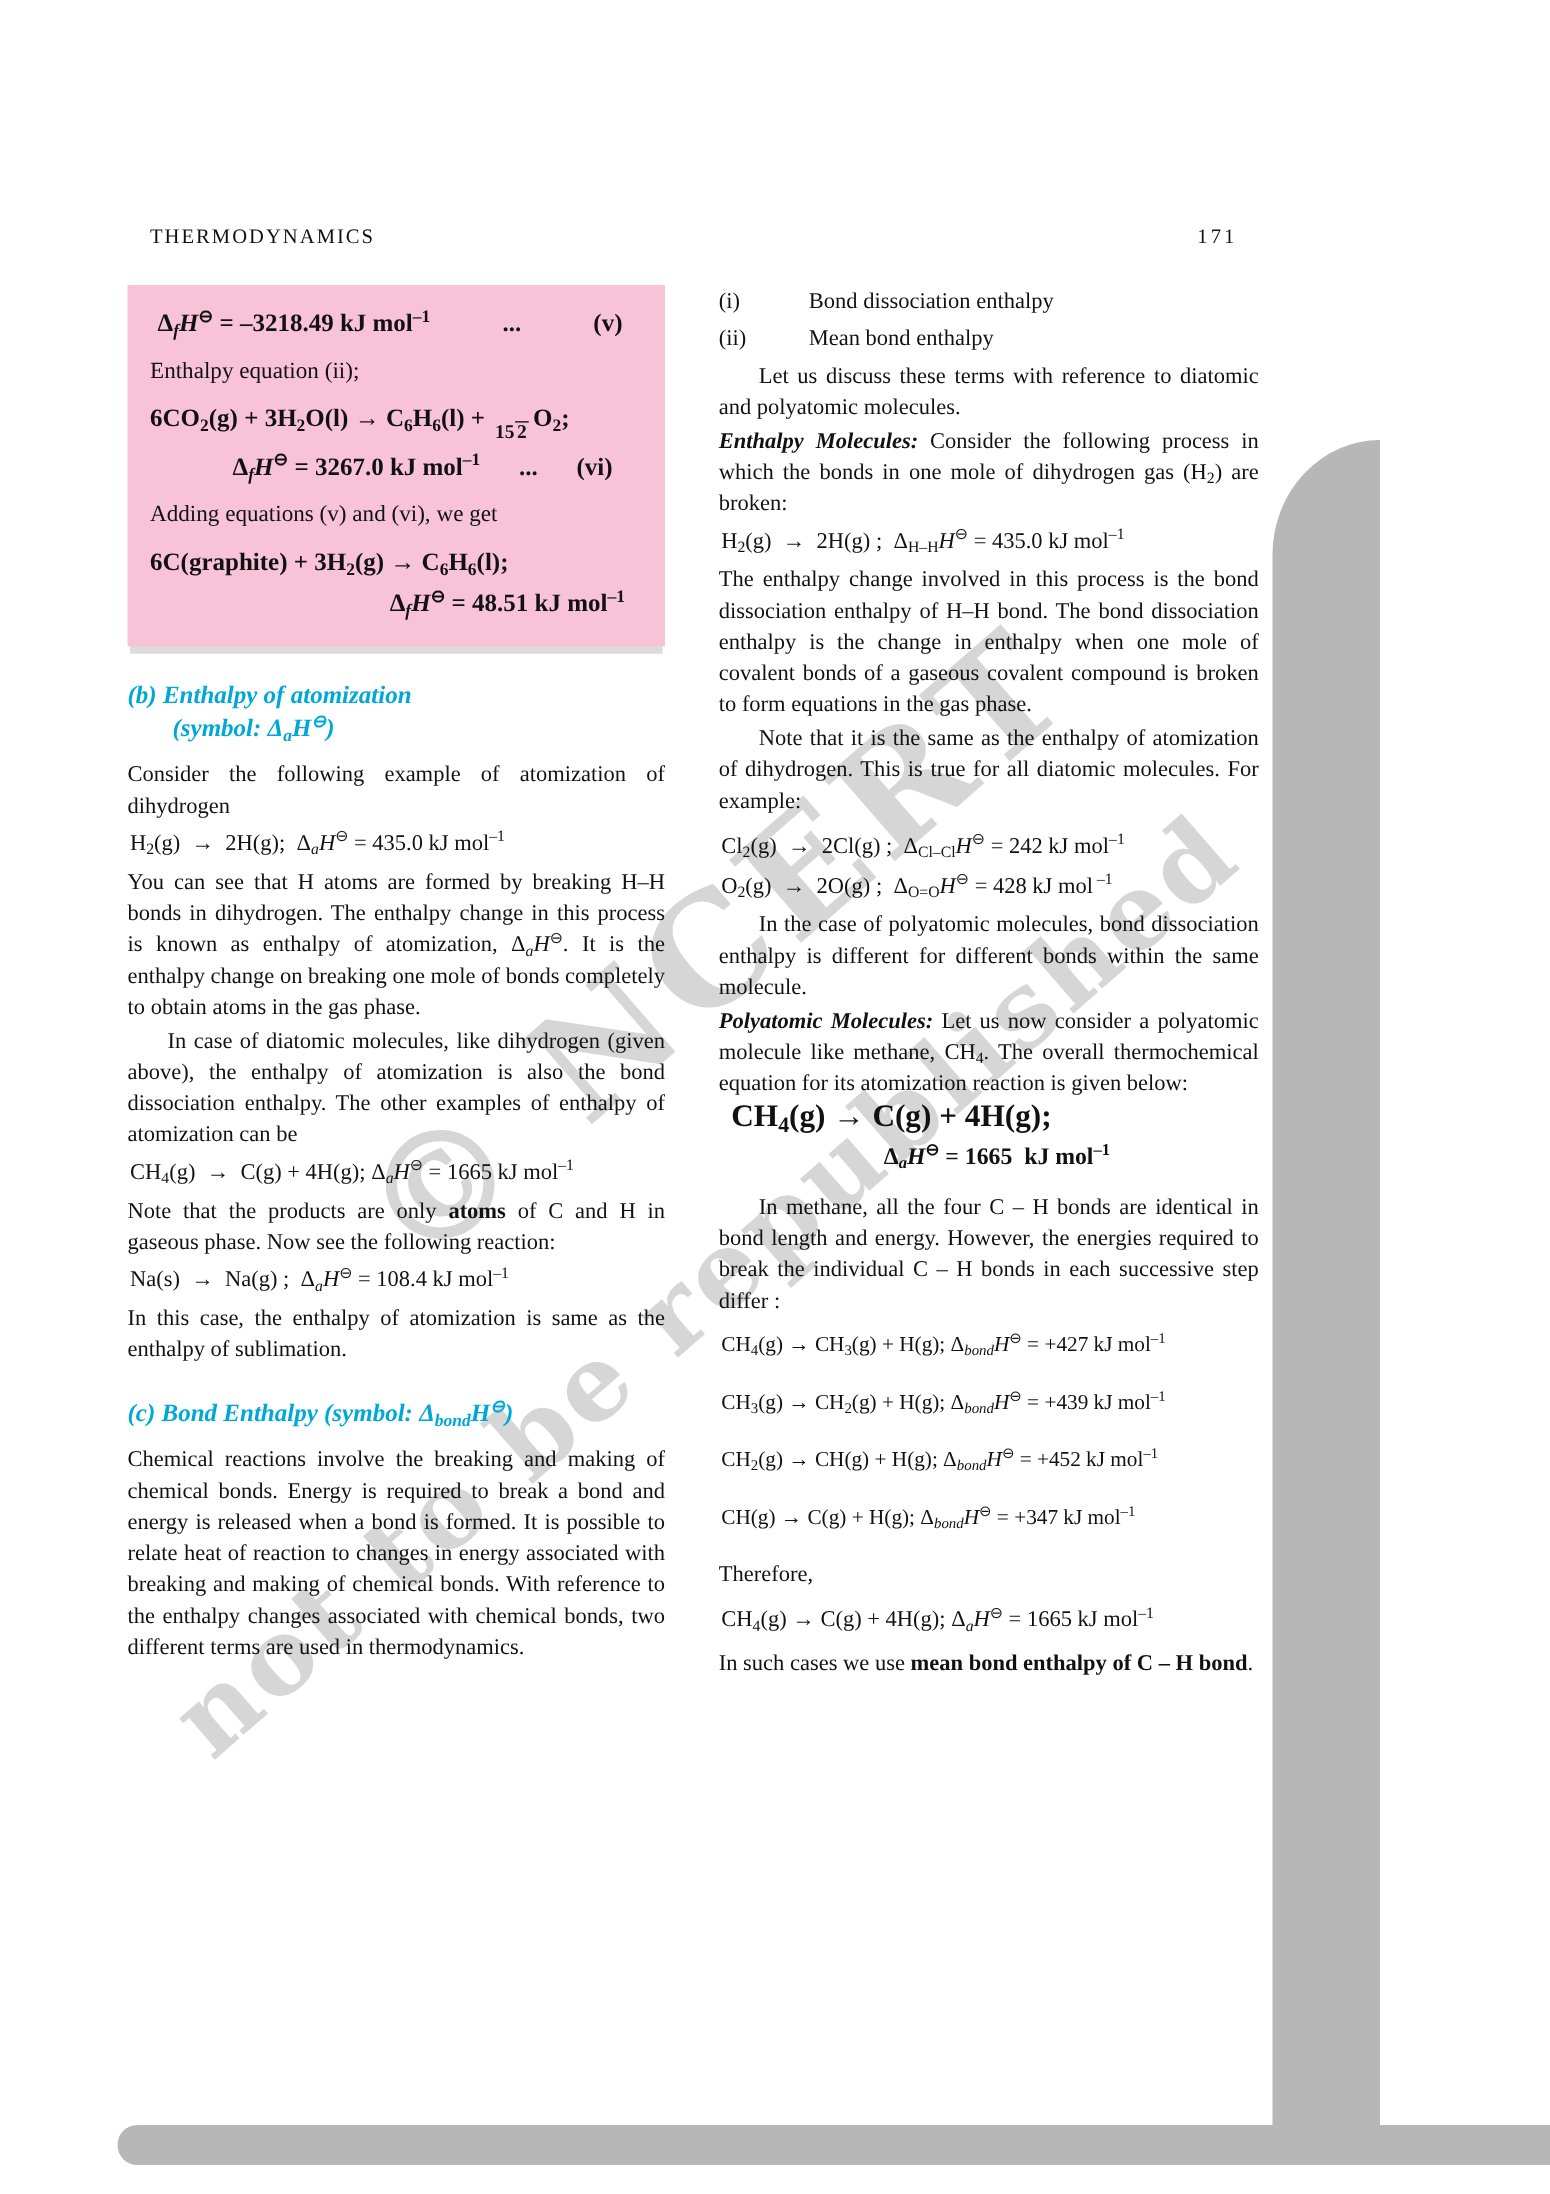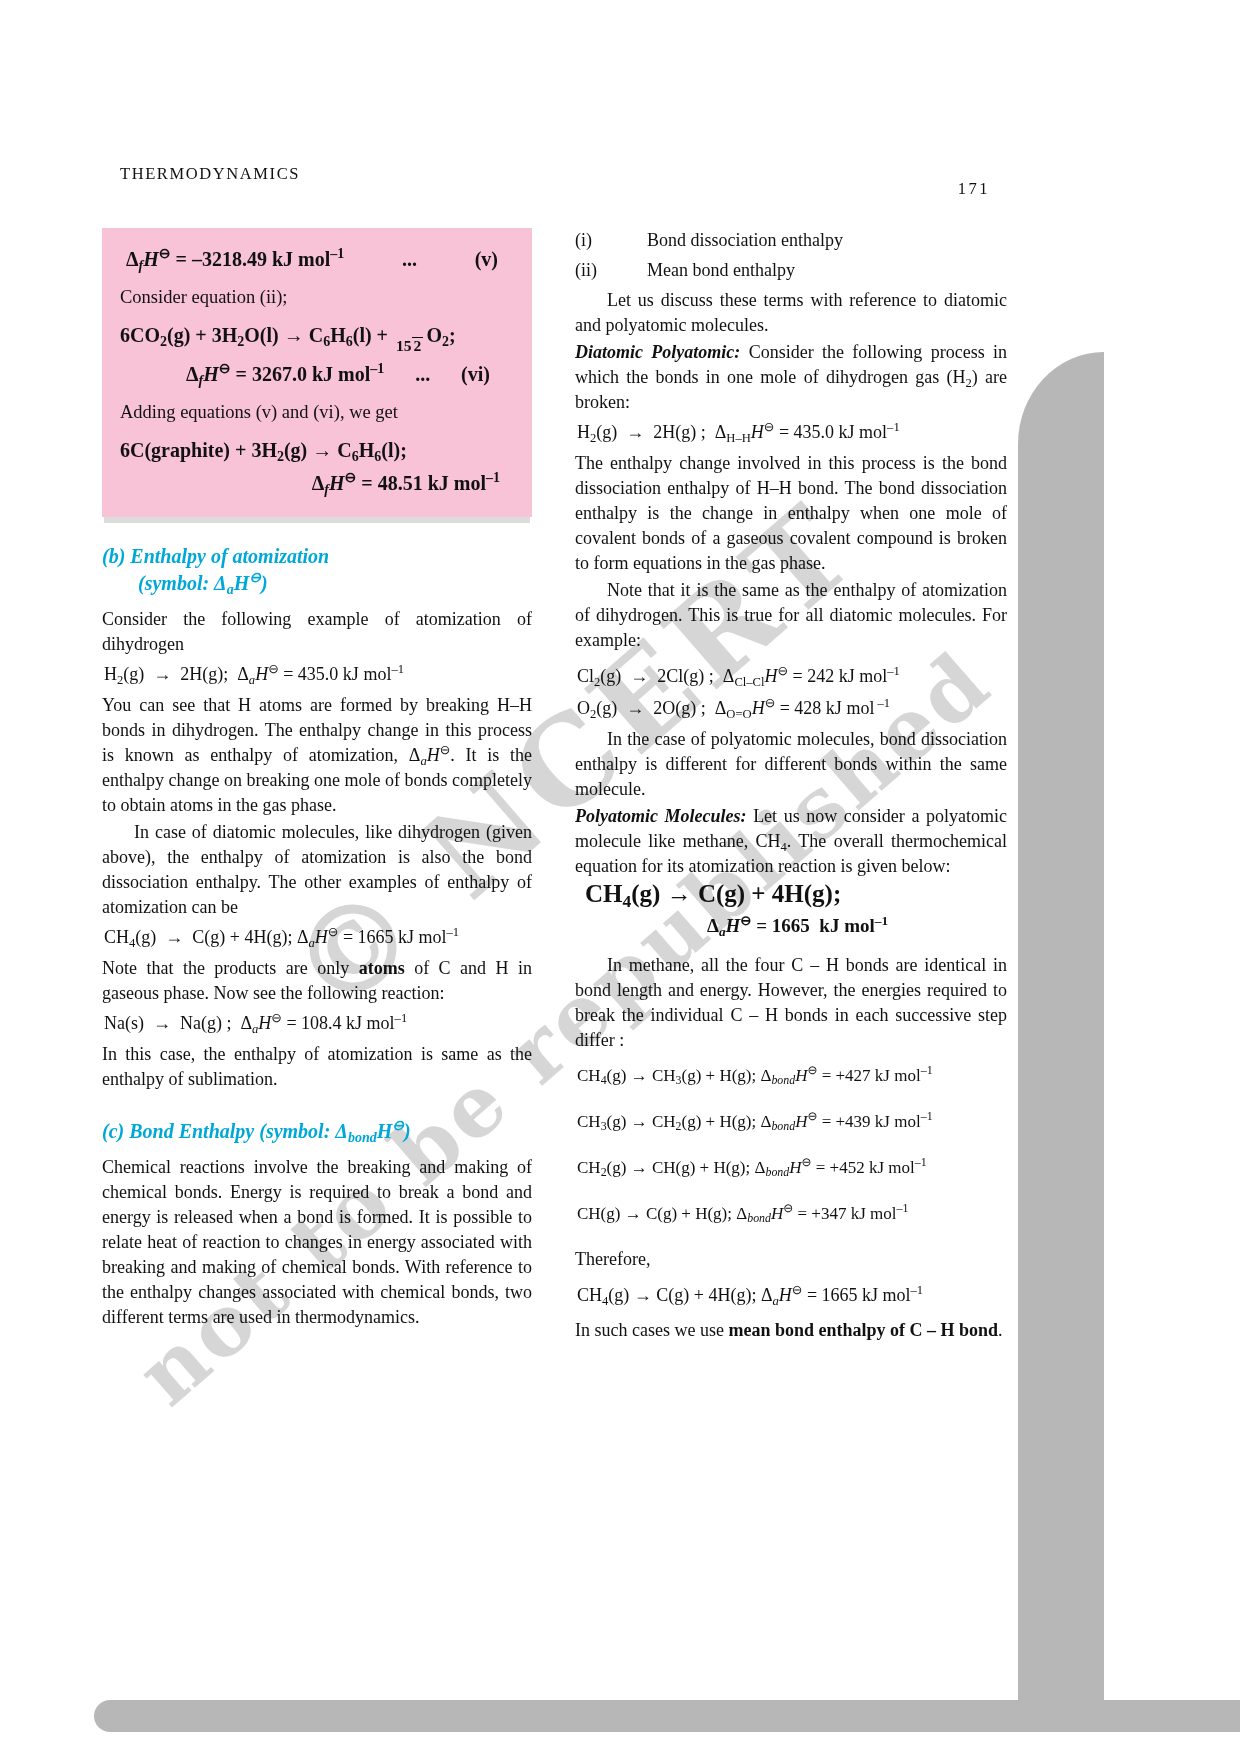--- a/index.html
+++ b/index.html
@@ -1,21 +1,21 @@
 <!DOCTYPE html>
 <html style="--pink: #f8c3d6; --heading: #00a8d8; --edge_gray: #b7b7b7; --watermark: #c9c9c9;"><head>
 <meta charset="utf-8">
 <style>
   html,body{margin:0;padding:0;}
   body{
     width:1240px;height:1755px;position:relative;background:#ffffff;
     font-family:"Liberation Serif",serif;color:#111;overflow:hidden;
   }
   
-  .runhead{position:absolute;top:164px;left:120px;font-size:16.5px;letter-spacing:1.6px;z-index:3;}
+  .runhead{position:absolute;top:179px;left:120px;font-size:16.5px;letter-spacing:1.6px;z-index:3;}
   .pageno{position:absolute;top:179px;right:250px;font-size:16.5px;letter-spacing:2.5px;z-index:3;}
 
   
   .wm{position:absolute;z-index:0;font-family:"DejaVu Serif",serif;font-weight:700;
       color:var(--watermark,#c9c9c9);opacity:.75;white-space:nowrap;transform-origin:0 0;}
   .wm1{left:262px;top:935px;font-size:120px;letter-spacing:8px;transform:rotate(-41deg);}
   .wm2{left:118px;top:1350px;font-size:84px;letter-spacing:4px;transform:rotate(-41deg);}
 
   
   .band-right{position:absolute;left:1018px;top:352px;width:86px;height:1380px;
@@ -78,21 +78,21 @@
   <div class="band-bottom"></div>
 
   <div class="col col-left">
 
     <div class="pinkbox">
       <div class="pk-eq eqrow row-v">
         <span>Δ<sub><i>f</i></sub><i>H</i><sup>⊖</sup> = –3218.49 kJ mol<sup>–1</sup></span>
         <span>...</span>
         <span>(v)</span>
       </div>
-      <p class="pk-note">Consider equation (ii);</p>
+      <p class="pk-note">Enthalpy equation (ii);</p>
       <div class="pk-eq pk-m">6CO<sub>2</sub>(g) + 3H<sub>2</sub>O(l) → C<sub>6</sub>H<sub>6</sub>(l) + <span class="frac"><span class="num">15</span><span class="den">2</span></span>O<sub>2</sub>;</div>
       <div class="pk-eq eqrow row-vi pk-s">
         <span>Δ<sub><i>f</i></sub><i>H</i><sup>⊖</sup> = 3267.0 kJ mol<sup>–1</sup></span>
         <span>...</span>
         <span>(vi)</span>
       </div>
       <p class="pk-note">Adding equations (v) and (vi), we get</p>
       <div class="pk-eq pk-m">6C(graphite) + 3H<sub>2</sub>(g) → C<sub>6</sub>H<sub>6</sub>(l);</div>
       <div class="pk-eq pk-right pk-s">Δ<sub><i>f</i></sub><i>H</i><sup>⊖</sup> = 48.51 kJ mol<sup>–1</sup></div>
     </div>
@@ -121,21 +121,21 @@
     <div class="listrow">
       <span class="listnum">(i)</span>
       <span>Bond dissociation enthalpy</span>
     </div>
     <div class="listrow">
       <span class="listnum">(ii)</span>
       <span>Mean bond enthalpy</span>
     </div>
 
     <p class="para indent">Let us discuss these terms with reference to diatomic and polyatomic molecules.</p>
-    <p class="para"><b><i>Diatomic Polyatomic:</i></b> Consider the following process in which the bonds in one mole of dihydrogen gas (H<sub>2</sub>) are broken:</p>
+    <p class="para"><b><i>Enthalpy Molecules:</i></b> Consider the following process in which the bonds in one mole of dihydrogen gas (H<sub>2</sub>) are broken:</p>
     <div class="eq">H<sub>2</sub>(g)  →  2H(g) ;  Δ<sub>H–H</sub><i>H</i><sup>⊖</sup> = 435.0 kJ mol<sup>–1</sup></div>
     <p class="para">The enthalpy change involved in this process is the bond dissociation enthalpy of H–H bond. The bond dissociation enthalpy is the change in enthalpy when one mole of covalent bonds of a gaseous covalent compound is broken to form equations in the gas phase.</p>
     <p class="para indent">Note that it is the same as the enthalpy of atomization of dihydrogen. This is true for all diatomic molecules. For example:</p>
     <div class="eq mt">Cl<sub>2</sub>(g)  →  2Cl(g) ;  Δ<sub>Cl–Cl</sub><i>H</i><sup>⊖</sup> = 242 kJ mol<sup>–1</sup></div>
     <div class="eq">O<sub>2</sub>(g)  →  2O(g) ;  Δ<sub>O=O</sub><i>H</i><sup>⊖</sup> = 428 kJ mol<sup> –1</sup></div>
     <p class="para indent">In the case of polyatomic molecules, bond dissociation enthalpy is different for different bonds within the same molecule.</p>
     <p class="para"><b><i>Polyatomic Molecules:</i></b> Let us now consider a polyatomic molecule like methane, CH<sub>4</sub>. The overall thermochemical equation for its atomization reaction is given below:</p>
     <div class="eq eq-c1">CH<sub>4</sub>(g) → C(g) + 4H(g);</div>
     <div class="eq eq-c2">Δ<sub><i>a</i></sub><i>H</i><sup>⊖</sup> = 1665  kJ mol<sup>–1</sup></div>
     <p class="para indent">In methane, all the four C – H bonds are identical in bond length and energy. However, the energies required to break the individual C – H bonds in each successive step differ :</p>

